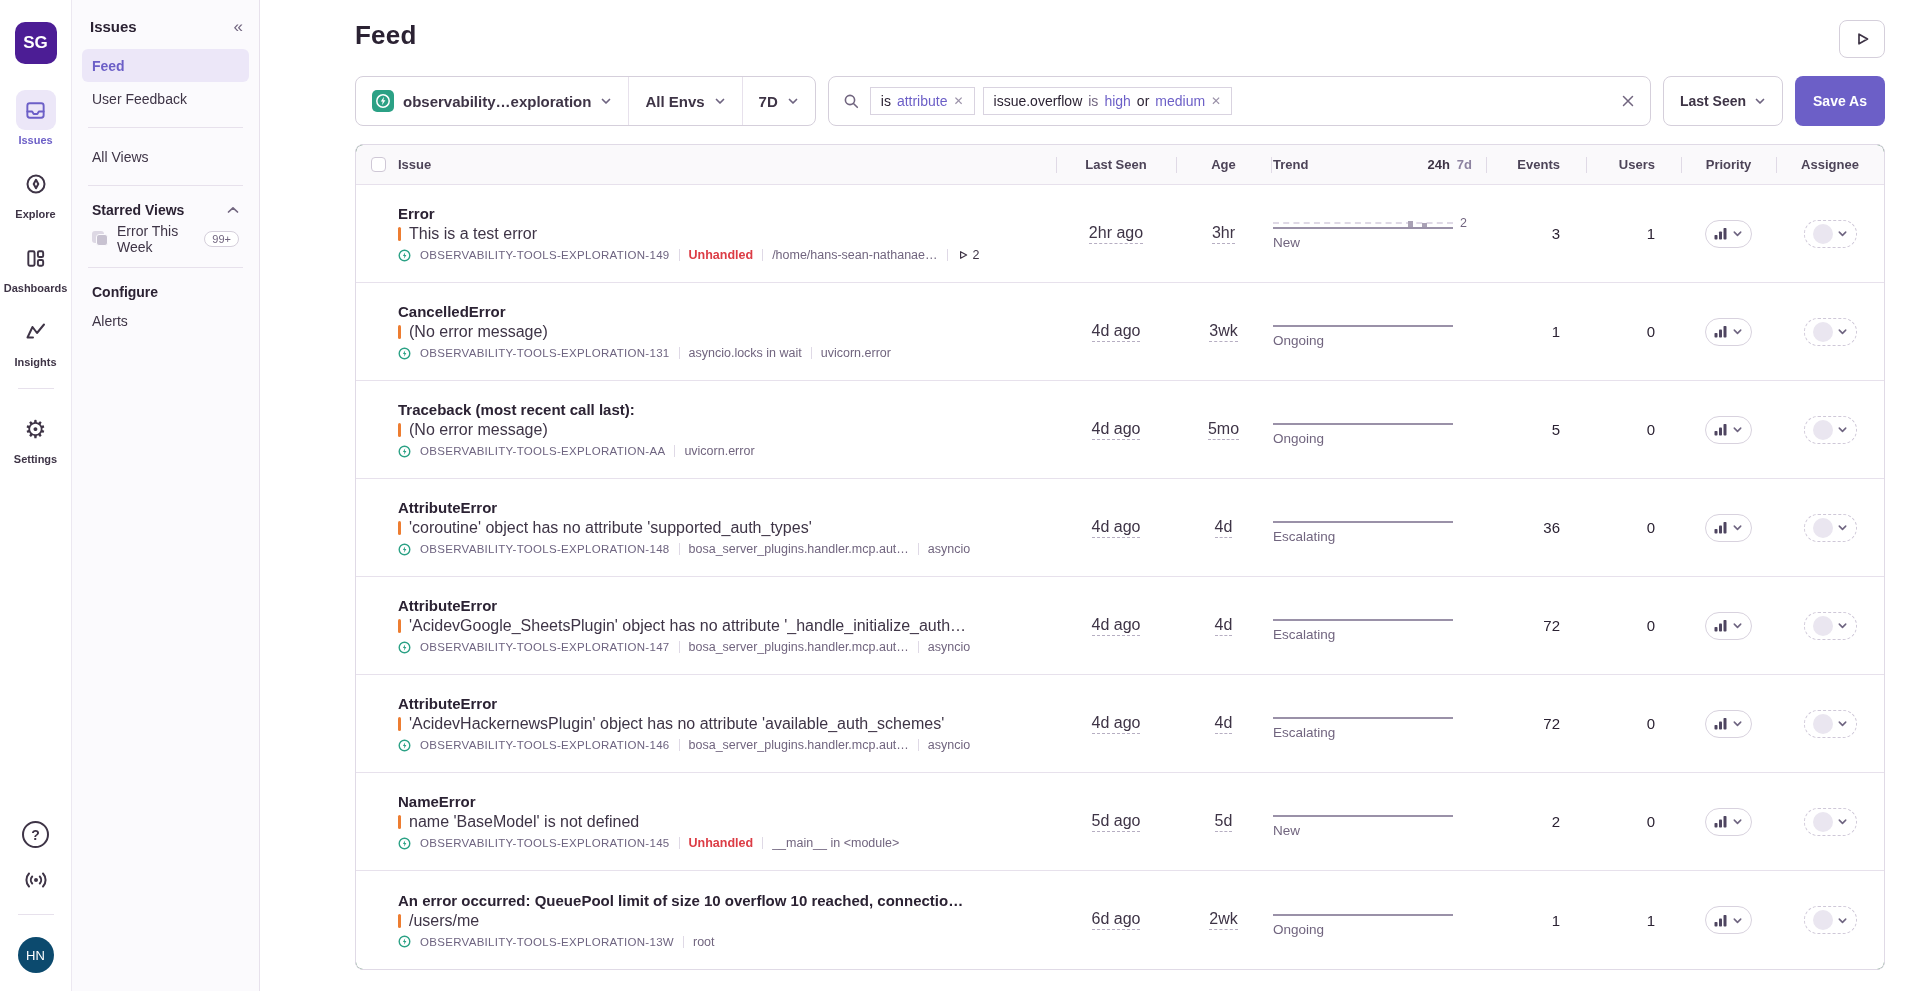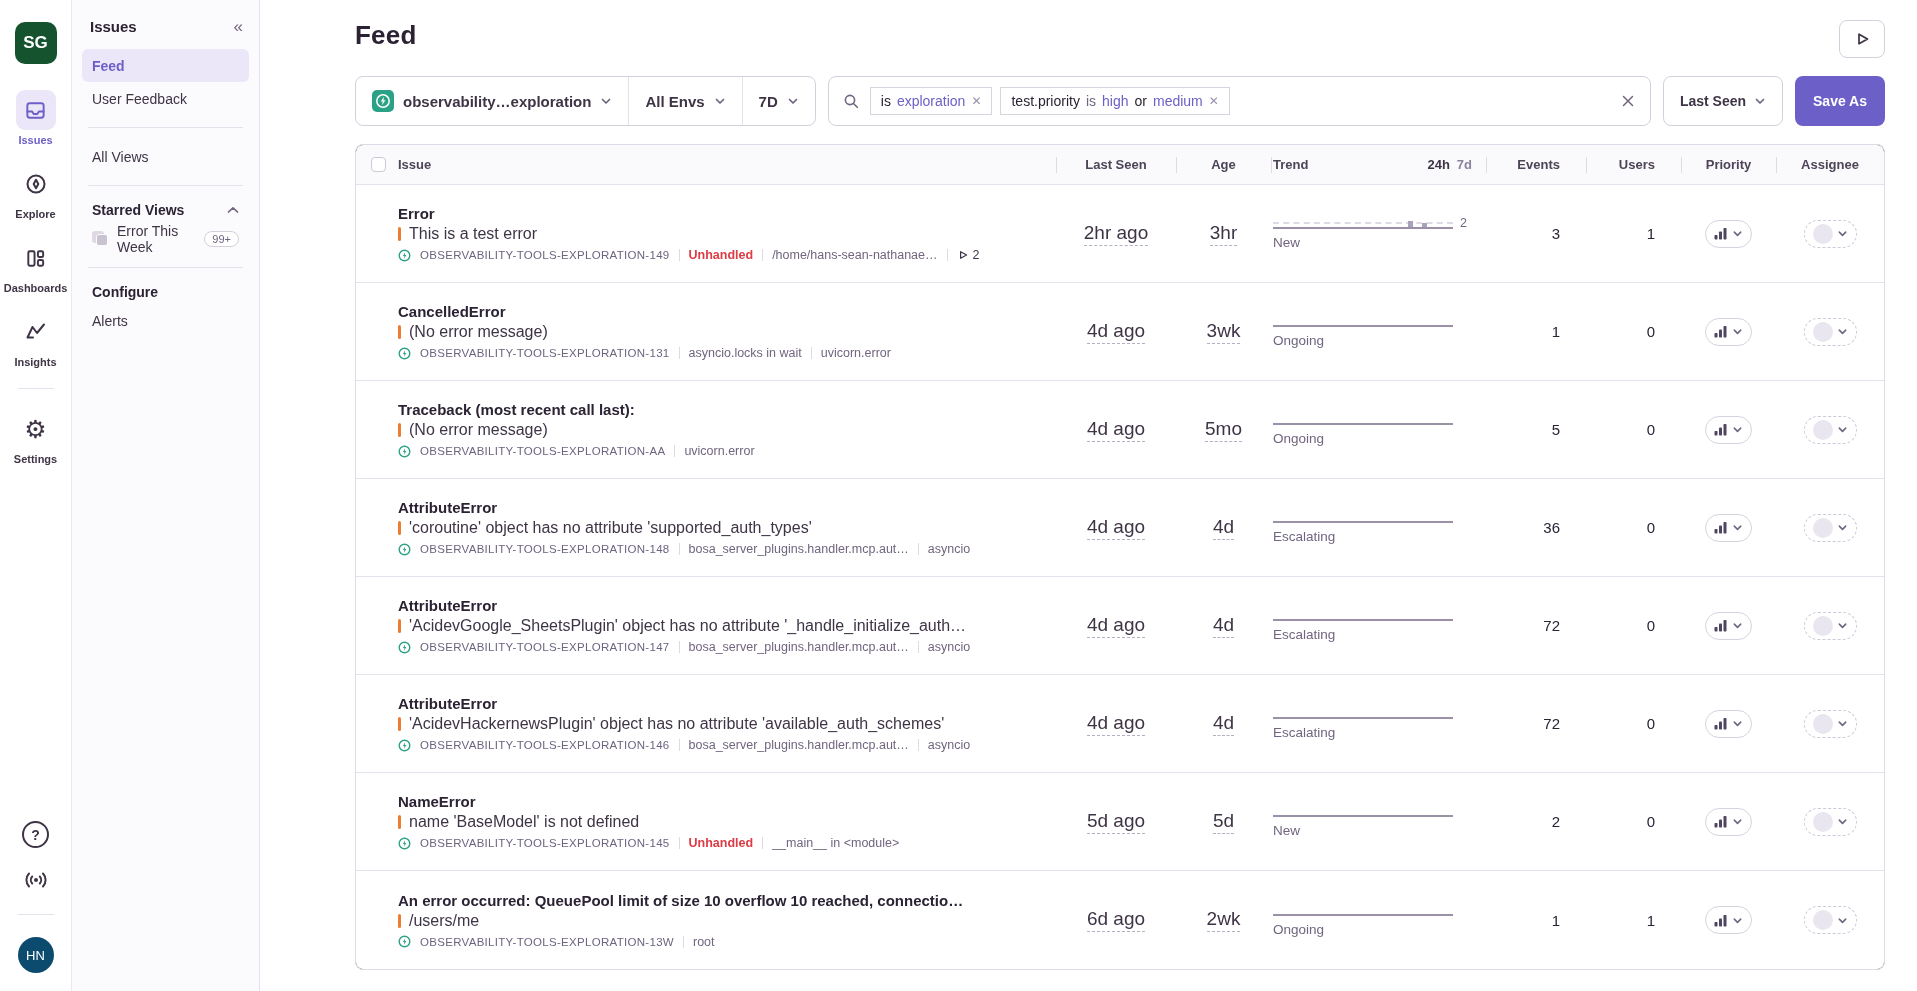--- a/index.html
+++ b/index.html
@@ -3,21 +3,21 @@
 <meta charset="utf-8">
 <style>
   * { margin:0; padding:0; box-sizing:border-box; }
   html,body { width:1917px; height:991px; overflow:hidden; background:#fff;
     font-family:"Liberation Sans","DejaVu Sans",sans-serif; color:#3E3446; }
   .app { display:flex; height:100%; }
 
   
   .rail { width:72px; background:#fff; border-right:1px solid #ECE8F1; display:flex;
     flex-direction:column; align-items:center; padding-top:22px; flex-shrink:0; }
-  .org-logo { width:42px; height:42px; border-radius:10px; background:#14532d; color:#fff;
+  .org-logo { width:42px; height:42px; border-radius:10px; background:#4c1d95; color:#fff;
     font-weight:bold; font-size:17px; display:flex; align-items:center; justify-content:center; cursor:pointer; }
   .rail-nav { margin-top:26px; display:flex; flex-direction:column; align-items:center; gap:18px; }
   .rail-item { display:flex; flex-direction:column; align-items:center; gap:4px; cursor:pointer; width:68px; }
   .rail-tile { width:40px; height:40px; border-radius:9px; display:flex; align-items:center; justify-content:center; }
   .rail-item.active .rail-tile { background:#ECE7F8; }
   .rail-label { font-size:11px; font-weight:600; color:#3E3446; }
   .rail-item.active .rail-label { color:#6C5FC7; }
   .rail-divider { width:36px; height:1px; background:#E7E1EC; margin:2px 0; }
   .rail-bottom { margin-top:auto; display:flex; flex-direction:column; align-items:center; gap:20px; padding-bottom:18px; }
   .round-icon { width:27px; height:27px; border-radius:50%; border:2px solid #3E3446; color:#3E3446;
@@ -98,21 +98,21 @@
   .level-bar { width:3px; height:14px; background:#ED7D31; border-radius:2px; flex-shrink:0; }
   .r-msg { font-size:16px; color:#3E3446; white-space:nowrap; overflow:hidden; text-overflow:ellipsis; }
   .r-meta { display:flex; align-items:center; gap:9px; margin-top:2px; max-width:100%; }
   .r-id { font-size:11.5px; color:#6E6480; letter-spacing:.3px; white-space:nowrap; }
   .meta-sep { width:1px; height:12px; background:#DFD9E6; flex-shrink:0; }
   .tag { font-size:12.5px; color:#71657F; white-space:nowrap; }
   .tag-error { color:#DC3C45; font-weight:600; }
   .replay { display:flex; align-items:center; gap:4px; font-size:12.5px; color:#3E3446; cursor:pointer; }
 
   .c-lastseen, .c-age { justify-content:center; }
-  .dotted { font-size:19px; color:#3E3446; border-bottom:1px dashed #B6AEC2; padding-bottom:1px; cursor:pointer;text-align:right; }
+  .dotted { font-size:16px; color:#3E3446; border-bottom:1px dashed #B6AEC2; padding-bottom:1px; cursor:pointer;text-align:right; }
 
   .c-trend { flex-direction:column; align-items:flex-start; justify-content:center; padding-left:2px; }
   .spark-row { display:flex; align-items:flex-end; gap:7px; }
   .spark { position:relative; width:180px; height:12px; }
   .spark-line { position:absolute; left:0; right:0; bottom:0; height:2px; background:#9A91A8; }
   .spark-dash { position:absolute; left:0; right:0; bottom:5px; border-top:2px dashed #DFD9E6; }
   .spark-bars { position:absolute; left:0; right:0; bottom:2px; }
   .spark-bars i { position:absolute; width:5px; background:#A9A1B5; bottom:0; display:block; }
   .spark-bars i:first-child { left:75%; height:6px; }
   .spark-bars i:last-child  { left:83%; height:4px; }
@@ -299,27 +299,27 @@
         <span>
           <svg width="17" height="17" viewBox="0 0 17 17" fill="none" stroke="#71657F" stroke-width="1.6" stroke-linecap="round">
             <circle cx="7" cy="7" r="4.6"></circle>
               <path d="M10.7 10.7 L14.3 14.3"></path>
           </svg>
           </span>
         <span class="chips" id="chips" style="display:flex;gap:8px;">
             <span class="chip">
     <span class="chip-parts">
                 <span class="cp-dark">is</span>
-                <span class="cp-purple">exploration</span>
+                <span class="cp-purple">attribute</span>
               </span>
     <span class="chip-x">✕</span>
   </span>
             <span class="chip">
     <span class="chip-parts">
-                <span class="cp-dark">test.priority</span>
+                <span class="cp-dark">issue.overflow</span>
                 <span class="cp-gray">is</span>
                 <span class="cp-purple">high</span>
                 <span class="cp-dark">or</span>
                 <span class="cp-purple">medium</span>
               </span>
     <span class="chip-x">✕</span>
   </span>
           </span>
         <span class="search-clear">
           <svg width="16" height="16" viewBox="0 0 16 16" fill="none" stroke="#71657F" stroke-width="1.5" stroke-linecap="round">

